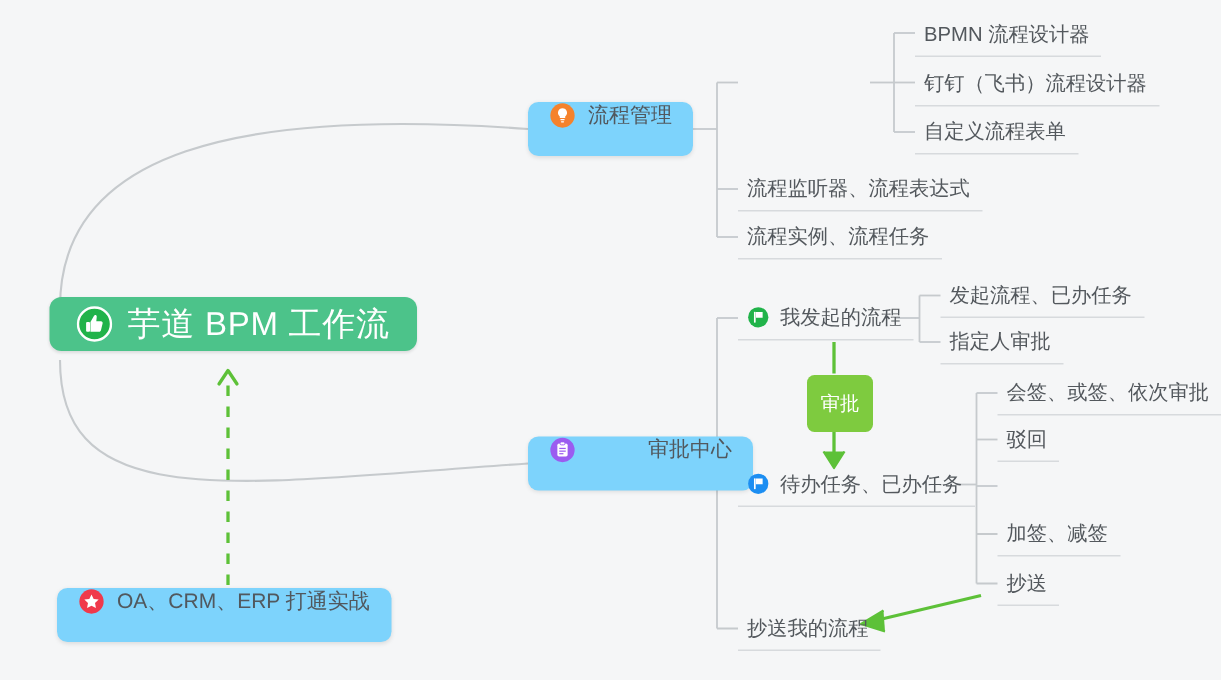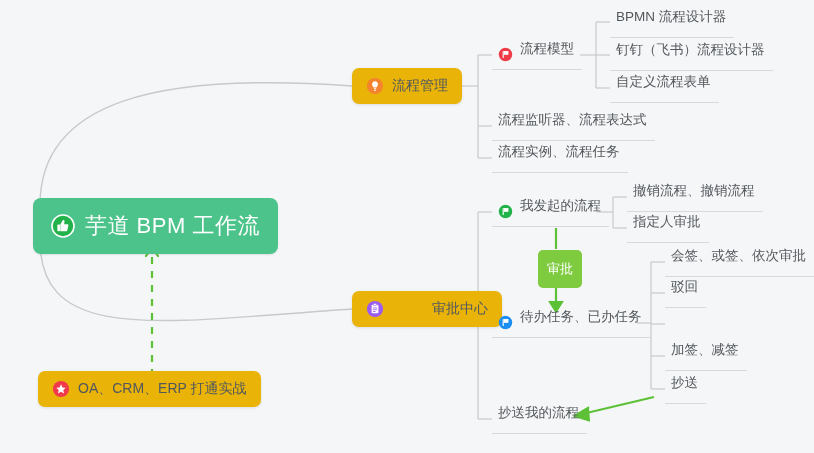--- a/index.html
+++ b/index.html
@@ -15,53 +15,53 @@
   #links{position:absolute;left:0;top:0;width:814px;height:453px;pointer-events:none;}
 
   
   .root-node{
     position:absolute;
     display:flex;align-items:center;
     box-sizing:border-box;
     background:#4cc38a;
     border-radius:8px;
     padding:0 18px;
-    height:56px;
+    height:36px;
     box-shadow:0 1px 2px rgba(0,0,0,.10);
   }
   .root-label{
     color:#ffffff;
     font-size:22px;
     letter-spacing:.5px;
     white-space:nowrap;
     margin-left:10px;
   }
 
   
   .card-node{
     position:absolute;
-    display:flex;align-items:center;
-    box-sizing:border-box;
-    background:#eab308;
+    display:flex;align-items:flex-start;
+    box-sizing:border-box;
+    background:#7dd3fc;
     border-radius:7px;
     padding:0 14px;
     height:36px;
     box-shadow:0 1px 3px rgba(0,0,0,.10);
   }
   .card-label{
     color:#51585e;
     font-size:14px;
     white-space:nowrap;
     margin-left:8px;
   }
 
   
   .leaf-node{
     position:absolute;
-    display:flex;
+    display:flex;align-items:center;
     box-sizing:border-box;
     height:30px;
     padding:0 8px 0 6px;
     border-bottom:1px solid #d7dadd;
     white-space:nowrap;
   }
   .leaf-label{
     color:#53585d;
     font-size:13.5px;
     white-space:nowrap;
@@ -155,30 +155,20 @@
       <svg width="18" height="18" viewBox="0 0 20 20">
         <circle cx="10" cy="10" r="9" fill="#f5822c"></circle>
         <path d="M10 4.6 a3.4 3.4 0 0 0-2.0 6.1 v1.1 h4.0 v-1.1 A3.4 3.4 0 0 0 10 4.6 Z" fill="#ffffff"></path>
         <rect x="8.4" y="12.5" width="3.2" height="1.1" rx="0.5" fill="#ffffff"></rect>
         <rect x="8.8" y="14.2" width="2.4" height="1.0" rx="0.5" fill="#ffffff"></rect>
       </svg>
     </span>
     <span class="card-label">流程管理</span>
   </div>
 
-  <div class="leaf-node has-icon" style="left:492px;top:40px;">
-    <span class="icon">
-      <svg width="15" height="15" viewBox="0 0 20 20">
-        <circle cx="10" cy="10" r="9" fill="#ef3b48"></circle>
-        <rect x="6.2" y="5.2" width="1.5" height="9.6" rx="0.6" fill="#ffffff"></rect>
-        <path d="M7.9 5.4 h6.0 v5.0 h-6.0 Z" fill="#ffffff"></path>
-      </svg>
-    </span>
-    <span class="leaf-label">流程模型</span>
-  </div>
 
   <div class="leaf-node" style="left:610px;top:8px;">
     <span class="leaf-label">BPMN 流程设计器</span>
   </div>
   <div class="leaf-node" style="left:610px;top:41px;">
     <span class="leaf-label">钉钉（飞书）流程设计器</span>
   </div>
   <div class="leaf-node" style="left:610px;top:73px;">
     <span class="leaf-label">自定义流程表单</span>
   </div>
@@ -209,21 +199,21 @@
       <svg width="15" height="15" viewBox="0 0 20 20">
         <circle cx="10" cy="10" r="9" fill="#21b34a"></circle>
         <rect x="6.2" y="5.2" width="1.5" height="9.6" rx="0.6" fill="#ffffff"></rect>
         <path d="M7.9 5.4 h6.0 v5.0 h-6.0 Z" fill="#ffffff"></path>
       </svg>
     </span>
     <span class="leaf-label">我发起的流程</span>
   </div>
 
   <div class="leaf-node" style="left:627px;top:182px;">
-    <span class="leaf-label">撤销流程、撤销流程</span>
+    <span class="leaf-label">发起流程、已办任务</span>
   </div>
   <div class="leaf-node" style="left:627px;top:213px;">
     <span class="leaf-label">指定人审批</span>
   </div>
 
   <div class="pill-node" style="left:538px;top:250px;">
     <span class="pill-label">审批</span>
   </div>
 
   <div class="leaf-node has-icon" style="left:492px;top:308px;">
@@ -247,21 +237,21 @@
     <span class="leaf-label">加签、减签</span>
   </div>
   <div class="leaf-node" style="left:665px;top:374px;">
     <span class="leaf-label">抄送</span>
   </div>
 
   <div class="leaf-node" style="left:492px;top:404px;font-family:Liberation Mono, monospace;">
     <span class="leaf-label">抄送我的流程</span>
   </div>
 
-  <div class="card-node" style="left:38px;top:371px;">
+  <div class="card-node" style="left:38px;top:392px;">
     <span class="icon">
       <svg width="18" height="18" viewBox="0 0 20 20">
         <circle cx="10" cy="10" r="9" fill="#f0394b"></circle>
         <path d="M10 4.8 L11.6 8.2 L15.3 8.6 L12.6 11.2 L13.3 14.9 L10 13.1 L6.7 14.9
                  L7.4 11.2 L4.7 8.6 L8.4 8.2 Z" fill="#ffffff"></path>
       </svg>
     </span>
     <span class="card-label">OA、CRM、ERP 打通实战</span>
   </div>
 

